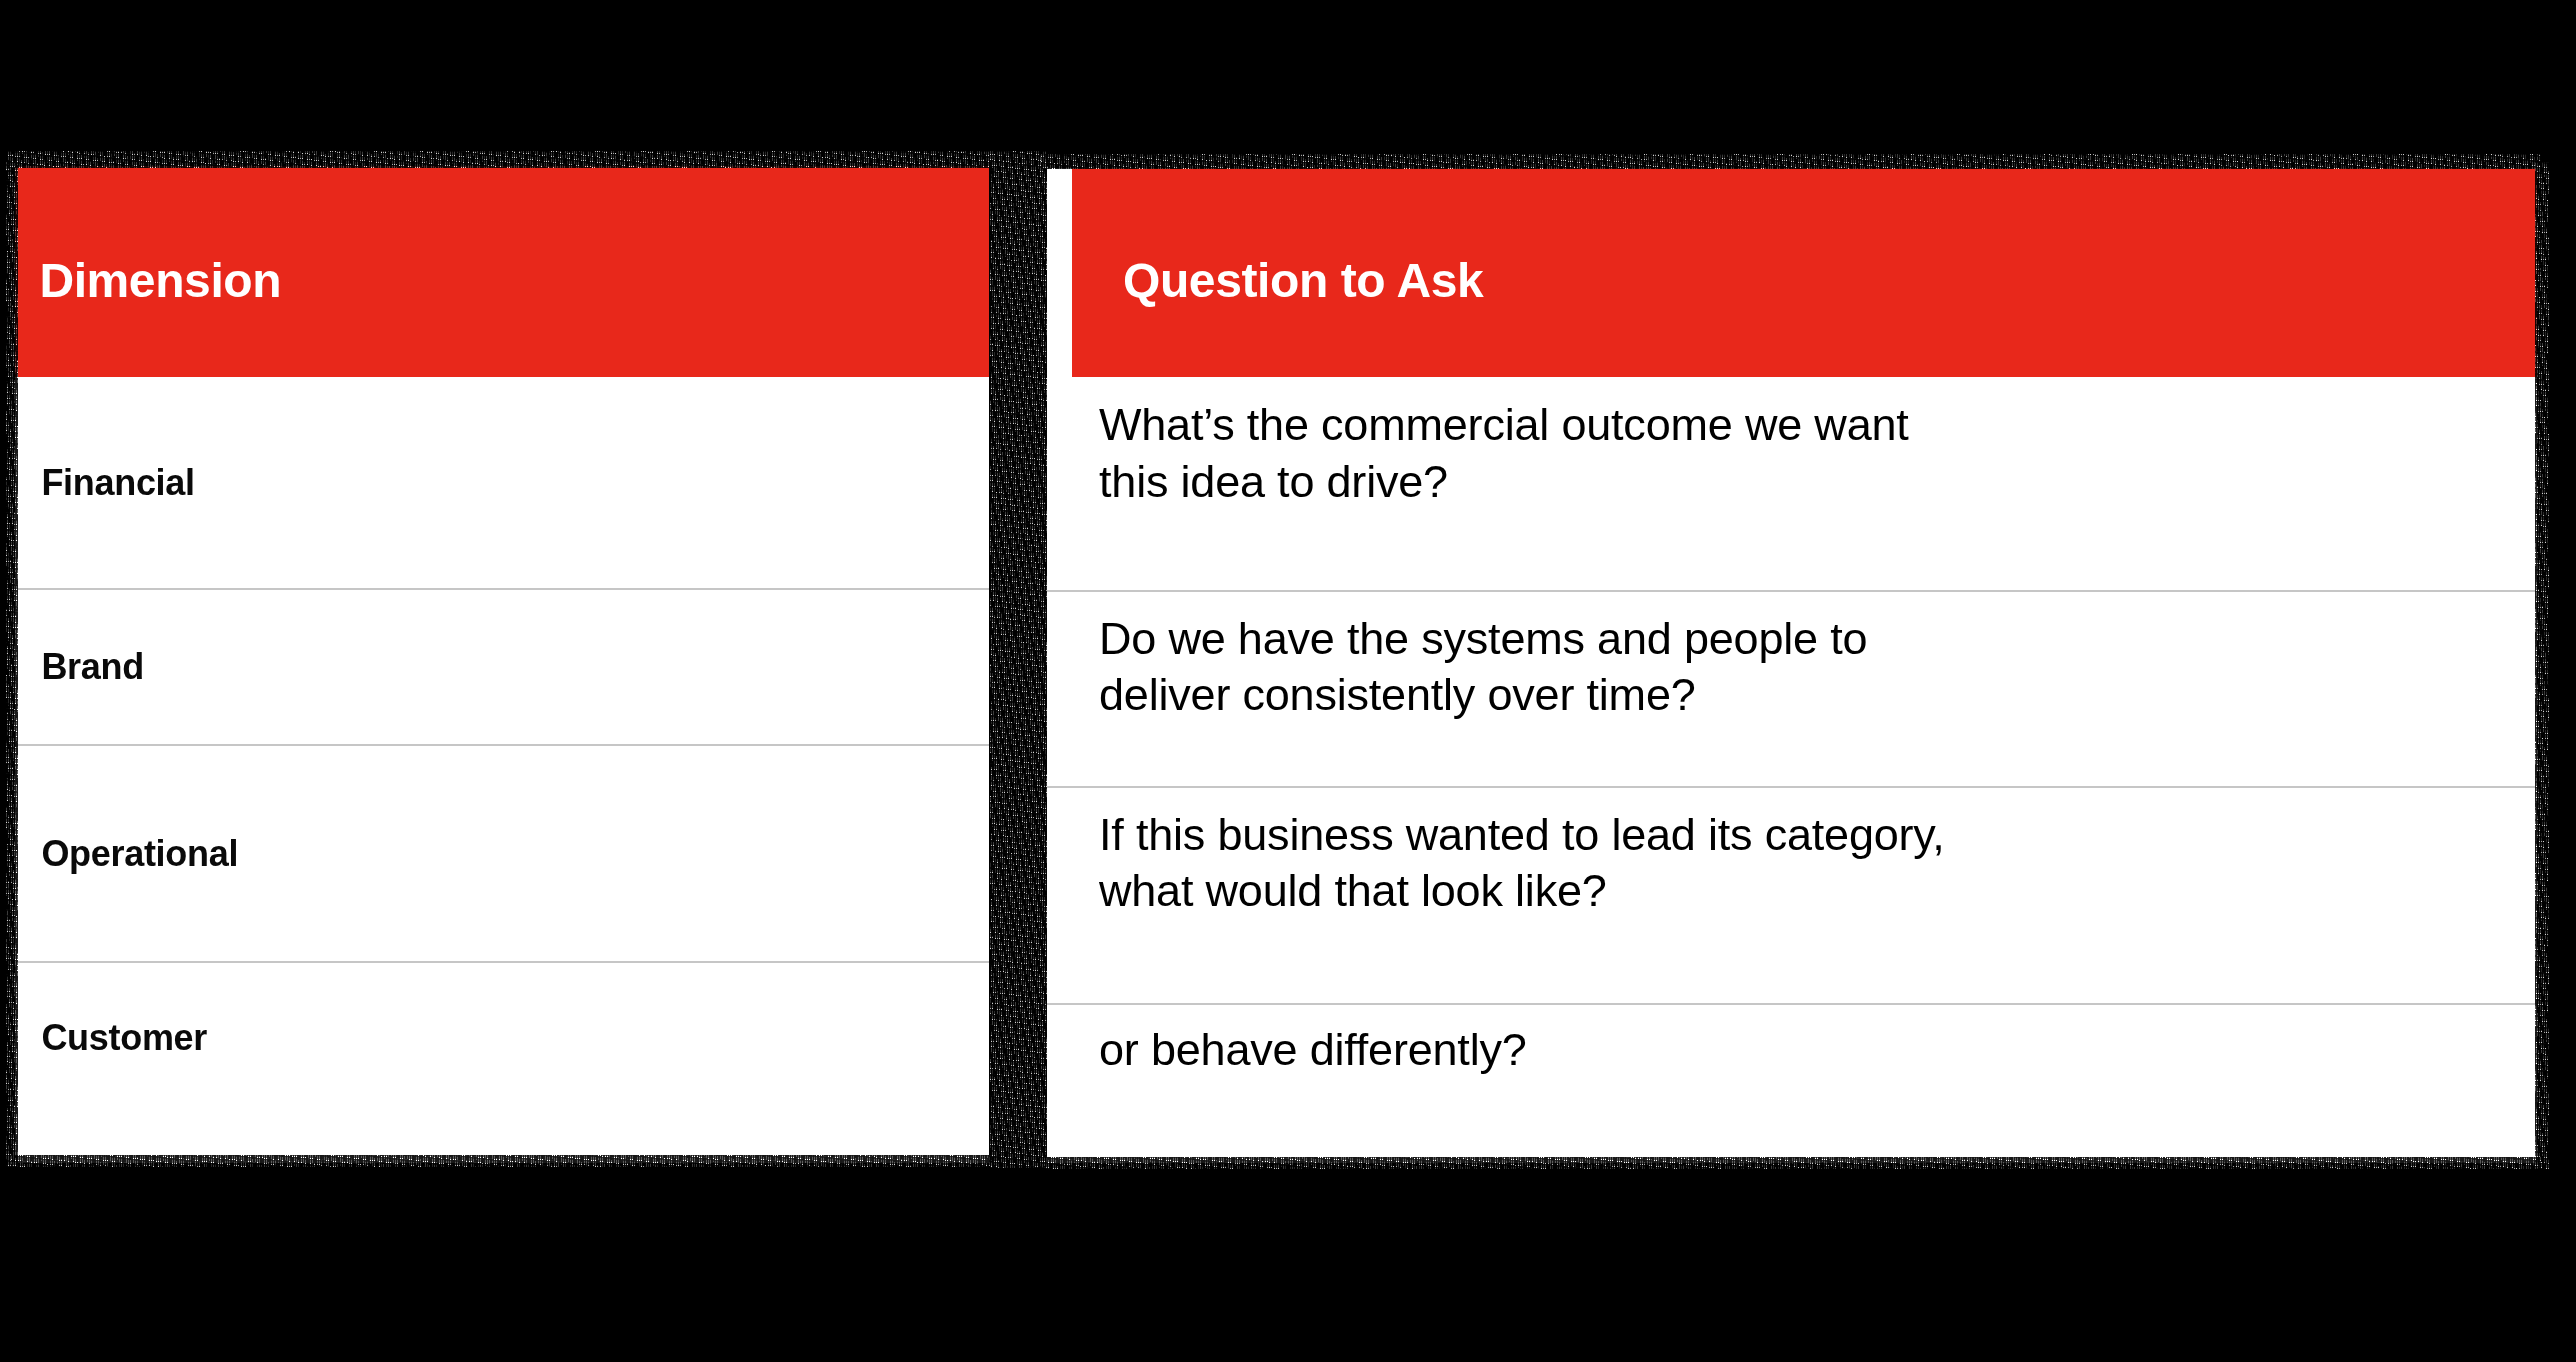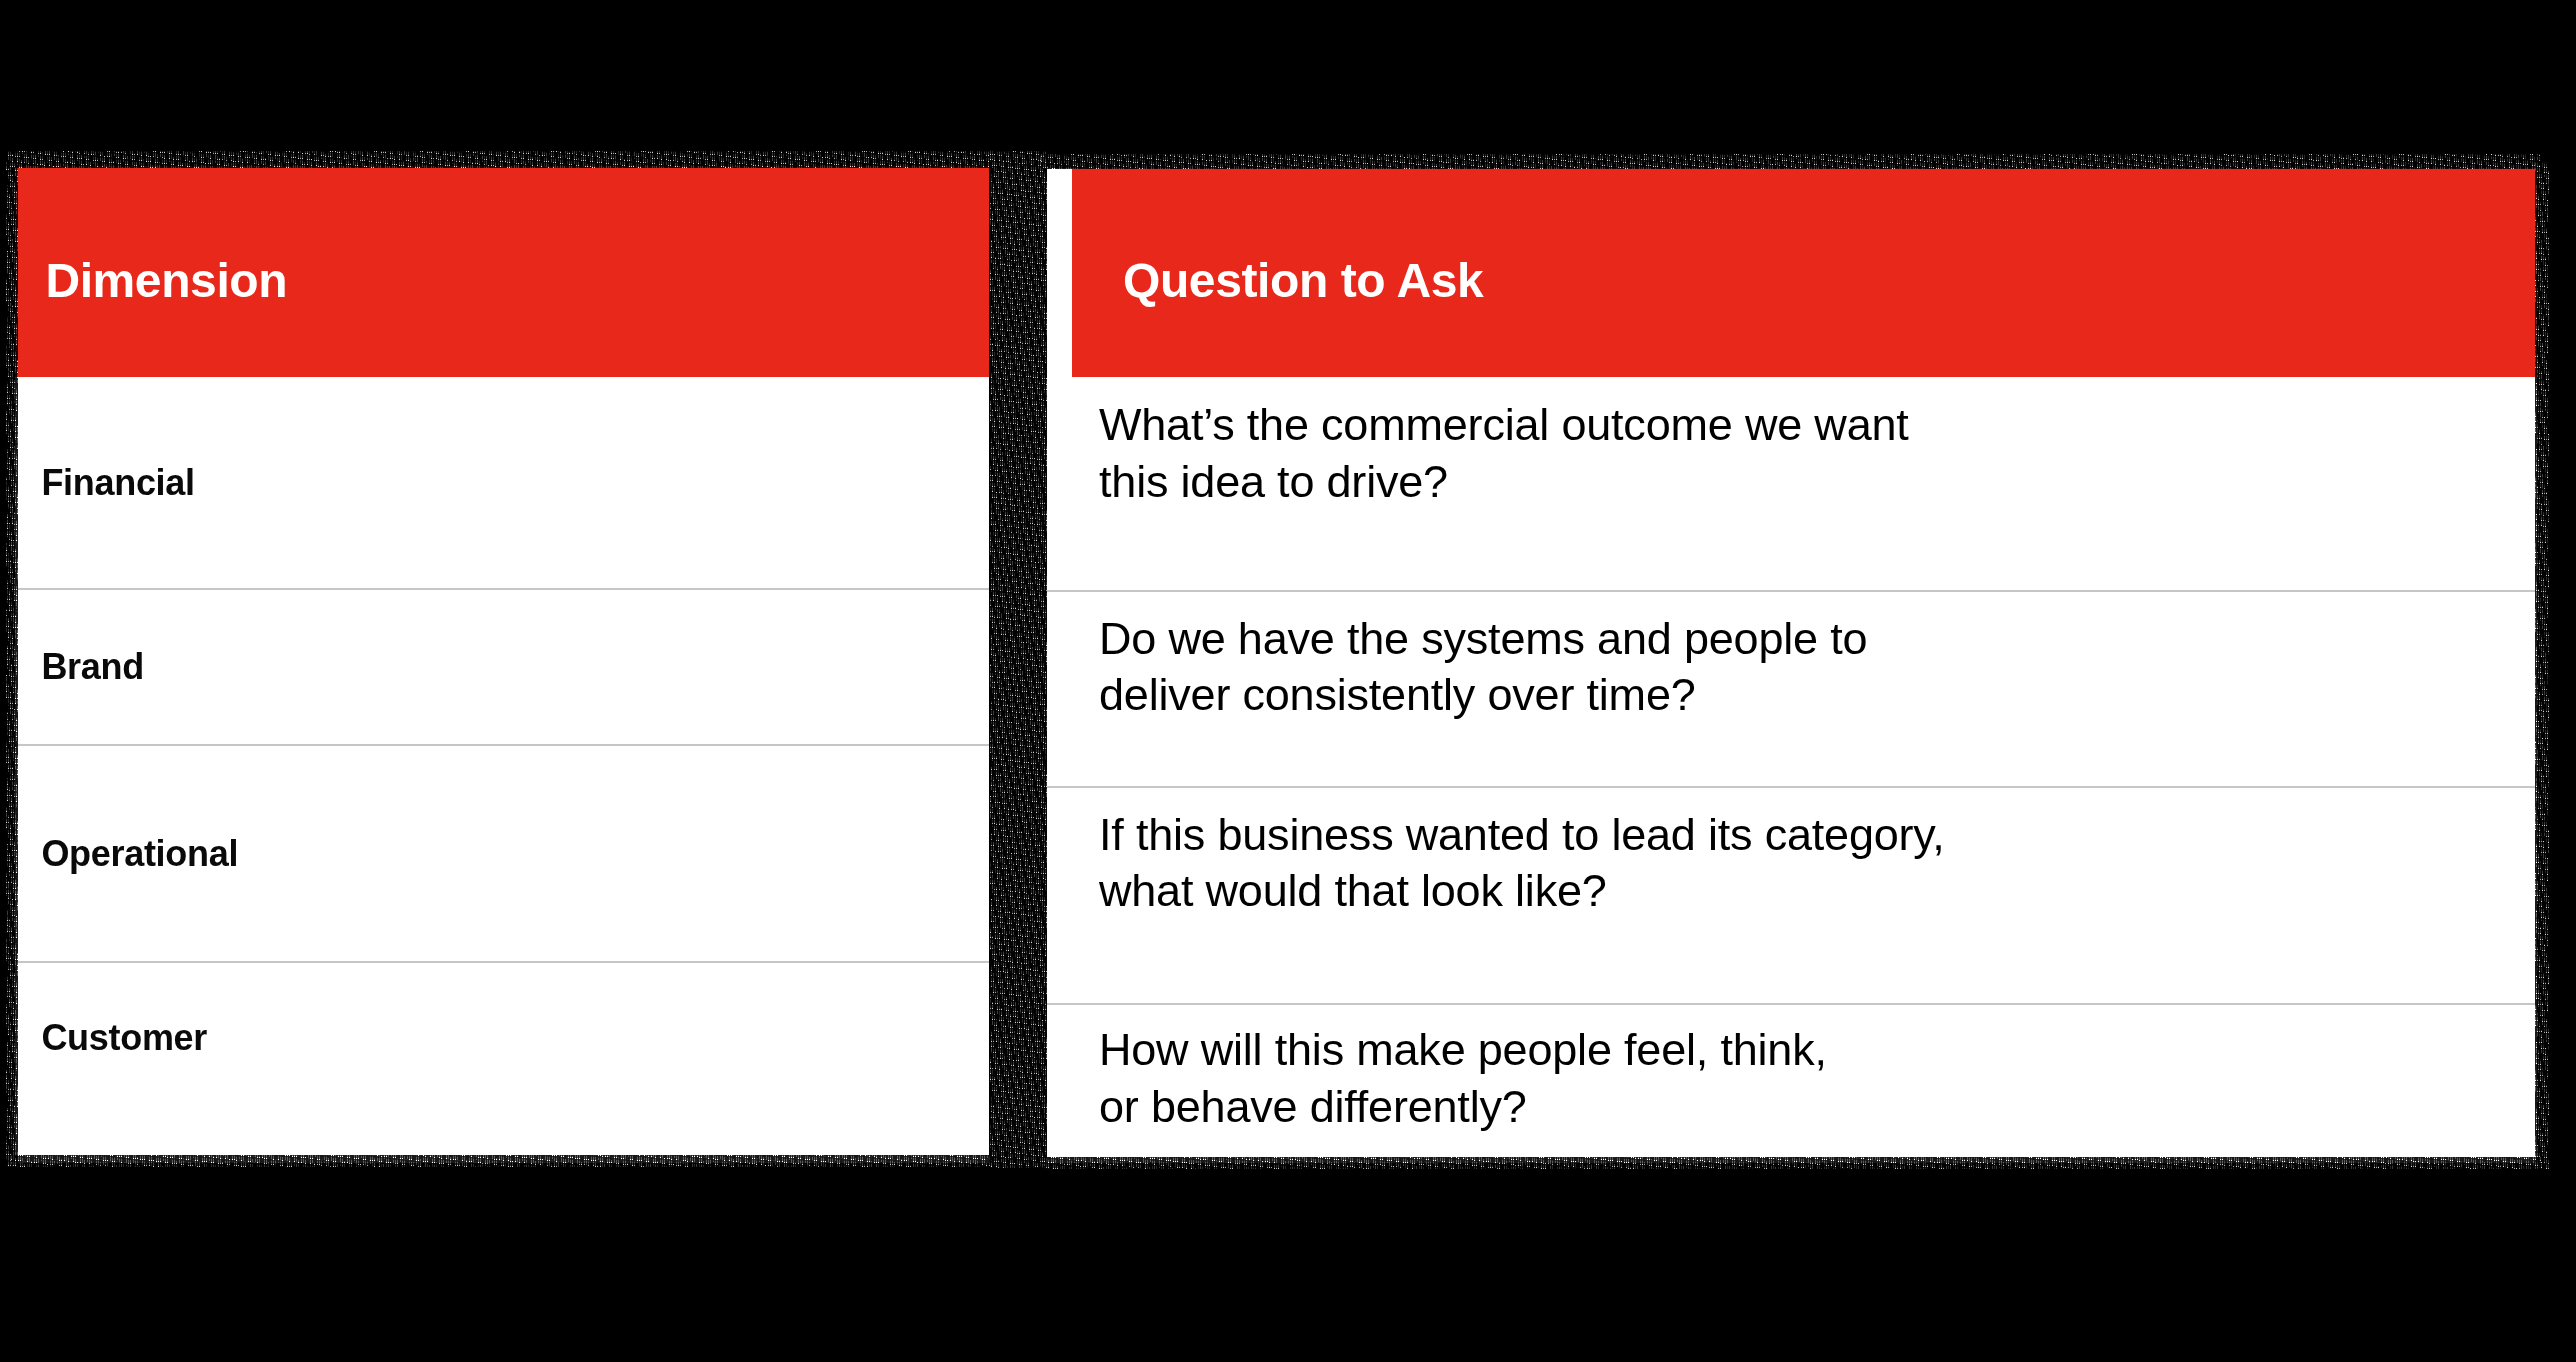--- a/index.html
+++ b/index.html
@@ -66,21 +66,21 @@
   .hdr-label {
     position: absolute;
     bottom: 0;
     color: #ffffff;
     font-weight: 700;
     font-size: 48px;
     letter-spacing: -0.4px;
     line-height: 1;
     white-space: nowrap;
   }
-  #panel-left  .hdr-label { left: 30px; bottom: 72px; }
+  #panel-left  .hdr-label { left: 24px; bottom: 72px; }
   #panel-right .hdr-label { left: 51px; bottom: 72px; }
 
   
   .rows {
     position: absolute;
     left: 0;
     width: 100%;
   }
   #panel-left  .rows { top: 211px; }
   #panel-right .rows { top: 209px; }
@@ -185,21 +185,20 @@
         </div>
       </div>
       <div class="row">
         <div class="q-text">
           <span class="ln">If this business wanted to lead its category,</span>
           <span class="ln">what would that look like?</span>
         </div>
       </div>
       <div class="row">
         <div class="q-text">
-          <span class="ln">How will this make people feel, think,</span>
           <span class="ln">or behave differently?</span>
         </div>
       </div>
     </div>
   </div>
 
   <div class="grain-edge edge-l-left"></div>
   <div class="grain-edge edge-l-top"></div>
   <div class="grain-edge edge-l-bottom"></div>
 

